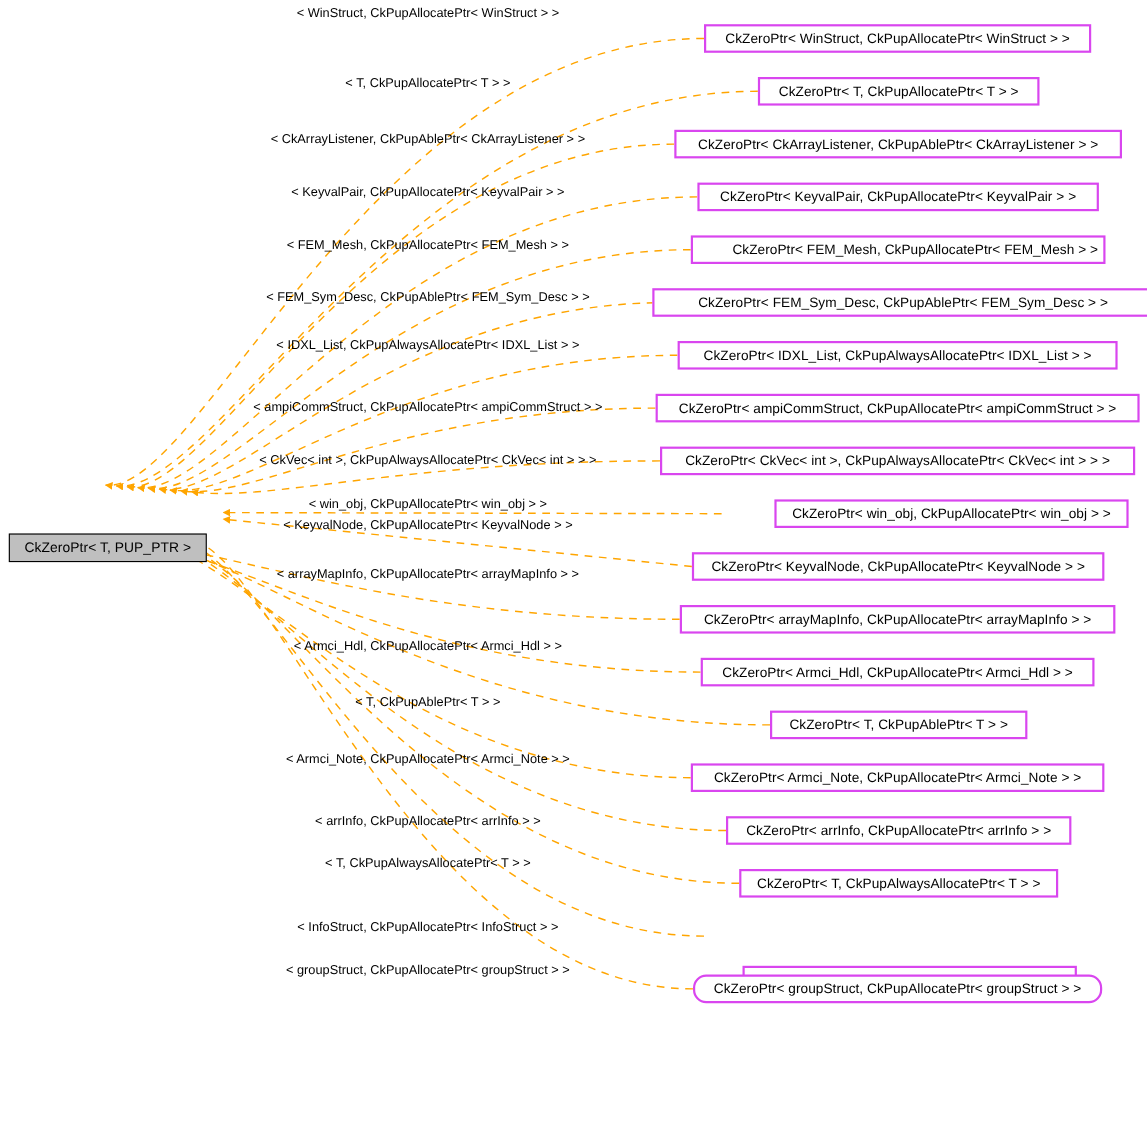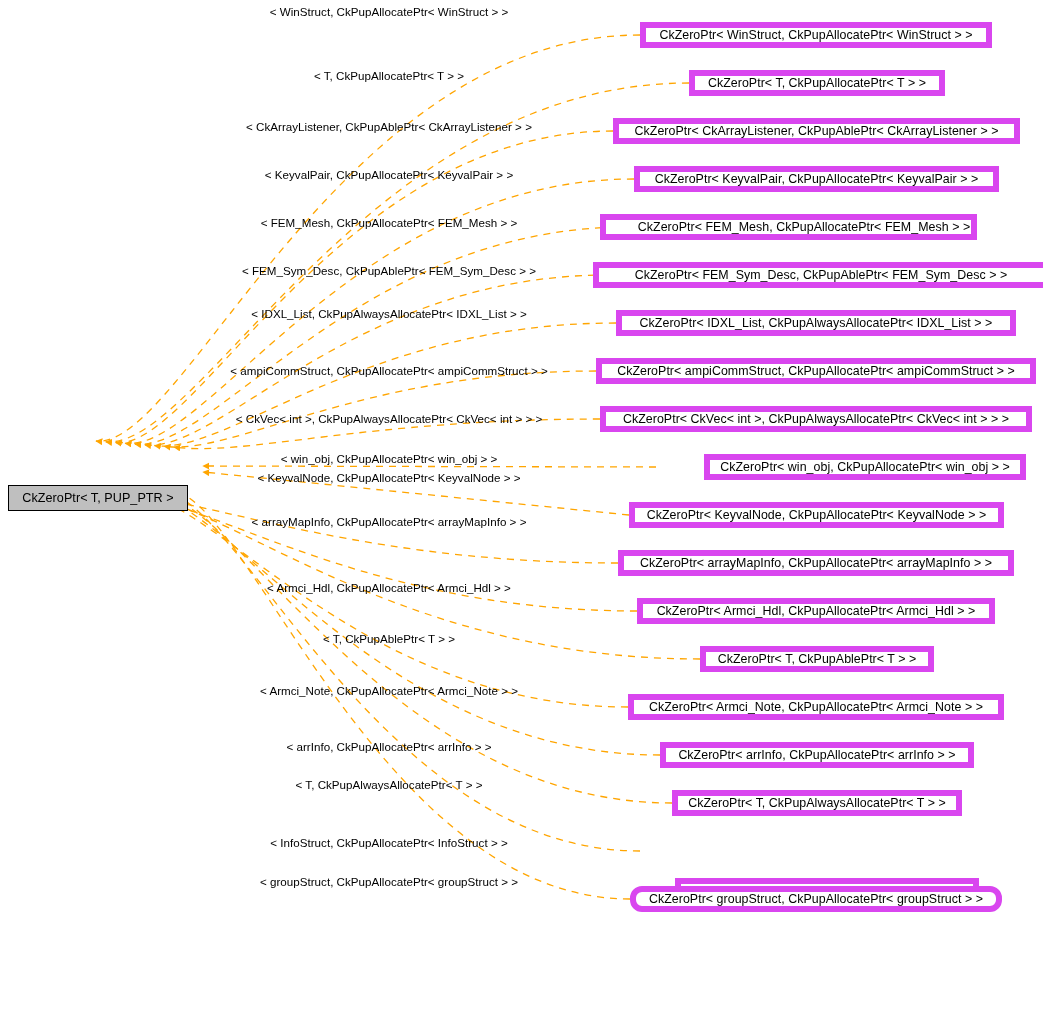--- a/index.html
+++ b/index.html
@@ -17,21 +17,21 @@
   #edges{
     position:absolute;
     left:0; top:0;
     width:1043px;
     height:1027px;
     pointer-events:none;
   }
   .node{
     position:absolute;
     box-sizing:border-box;
-    border:6px solid #d946ef;
+    border:2px solid #d946ef;
     background:#ffffff;
     color:#000000;
     font-size:12.4px;
     line-height:1;
     height:26px;
     display:flex;
     align-items:center;
     justify-content:center;
     white-space:nowrap;
     padding:0 7px;
@@ -82,21 +82,21 @@
       <path d="M 672 803 C 383.48571428571427 803, 231.36 482.14285714285717, 147.42857142857144 492.14285714285717" fill="none" stroke="#ffa500" stroke-width="1.3" stroke-dasharray="7,6" marker-end="url(#arrow)"></path>
       <path d="M 640 851 C 374.74285714285713 851, 234.88 481.57142857142856, 157.71428571428572 491.57142857142856" fill="none" stroke="#ffa500" stroke-width="1.3" stroke-dasharray="7,6" marker-end="url(#arrow)"></path>
       <path d="M 630 899 C 375.9 899, 241.92000000000002 481, 168 491" fill="none" stroke="#ffa500" stroke-width="1.3" stroke-dasharray="7,6" marker-end="url(#arrow)"></path>
     </svg>
   <div id="node-layer">
       <div class="node root" style="left: 8px; top: 455px; width: 180px;">CkZeroPtr&lt; T, PUP_PTR &gt;</div>
       <div class="node" style="left: 640px; top: 22px; width: 352px;">CkZeroPtr&lt; WinStruct, CkPupAllocatePtr&lt; WinStruct &gt; &gt;</div>
       <div class="node" style="left: 689px; top: 70px; width: 256px;">CkZeroPtr&lt; T, CkPupAllocatePtr&lt; T &gt; &gt;</div>
       <div class="node" style="left: 613px; top: 118px; width: 407px;">CkZeroPtr&lt; CkArrayListener, CkPupAblePtr&lt; CkArrayListener &gt; &gt;</div>
       <div class="node" style="left: 634px; top: 166px; width: 365px;">CkZeroPtr&lt; KeyvalPair, CkPupAllocatePtr&lt; KeyvalPair &gt; &gt;</div>
-      <div class="node" style="left: 600px; top: 214px; width: 377px; padding-left: 38px;">CkZeroPtr&lt; FEM_Mesh, CkPupAllocatePtr&lt; FEM_Mesh &gt; &gt;</div>
+      <div class="node" style="left: 628px; top: 214px; width: 377px; padding-left: 38px;">CkZeroPtr&lt; FEM_Mesh, CkPupAllocatePtr&lt; FEM_Mesh &gt; &gt;</div>
       <div class="node" style="left: 593px; top: 262px; width: 456px;">CkZeroPtr&lt; FEM_Sym_Desc, CkPupAblePtr&lt; FEM_Sym_Desc &gt; &gt;</div>
       <div class="node" style="left: 616px; top: 310px; width: 400px;">CkZeroPtr&lt; IDXL_List, CkPupAlwaysAllocatePtr&lt; IDXL_List &gt; &gt;</div>
       <div class="node" style="left: 596px; top: 358px; width: 440px;">CkZeroPtr&lt; ampiCommStruct, CkPupAllocatePtr&lt; ampiCommStruct &gt; &gt;</div>
       <div class="node" style="left: 600px; top: 406px; width: 432px;">CkZeroPtr&lt; CkVec&lt; int &gt;, CkPupAlwaysAllocatePtr&lt; CkVec&lt; int &gt; &gt; &gt;</div>
       <div class="node" style="left: 656px; top: 454px; width: 322px; margin-left: 48px;">CkZeroPtr&lt; win_obj, CkPupAllocatePtr&lt; win_obj &gt; &gt;</div>
       <div class="node" style="left: 629px; top: 502px; width: 375px;">CkZeroPtr&lt; KeyvalNode, CkPupAllocatePtr&lt; KeyvalNode &gt; &gt;</div>
       <div class="node" style="left: 618px; top: 550px; width: 396px;">CkZeroPtr&lt; arrayMapInfo, CkPupAllocatePtr&lt; arrayMapInfo &gt; &gt;</div>
       <div class="node" style="left: 637px; top: 598px; width: 358px;">CkZeroPtr&lt; Armci_Hdl, CkPupAllocatePtr&lt; Armci_Hdl &gt; &gt;</div>
       <div class="node" style="left: 700px; top: 646px; width: 234px;">CkZeroPtr&lt; T, CkPupAblePtr&lt; T &gt; &gt;</div>
       <div class="node" style="left: 628px; top: 694px; width: 376px;">CkZeroPtr&lt; Armci_Note, CkPupAllocatePtr&lt; Armci_Note &gt; &gt;</div>

